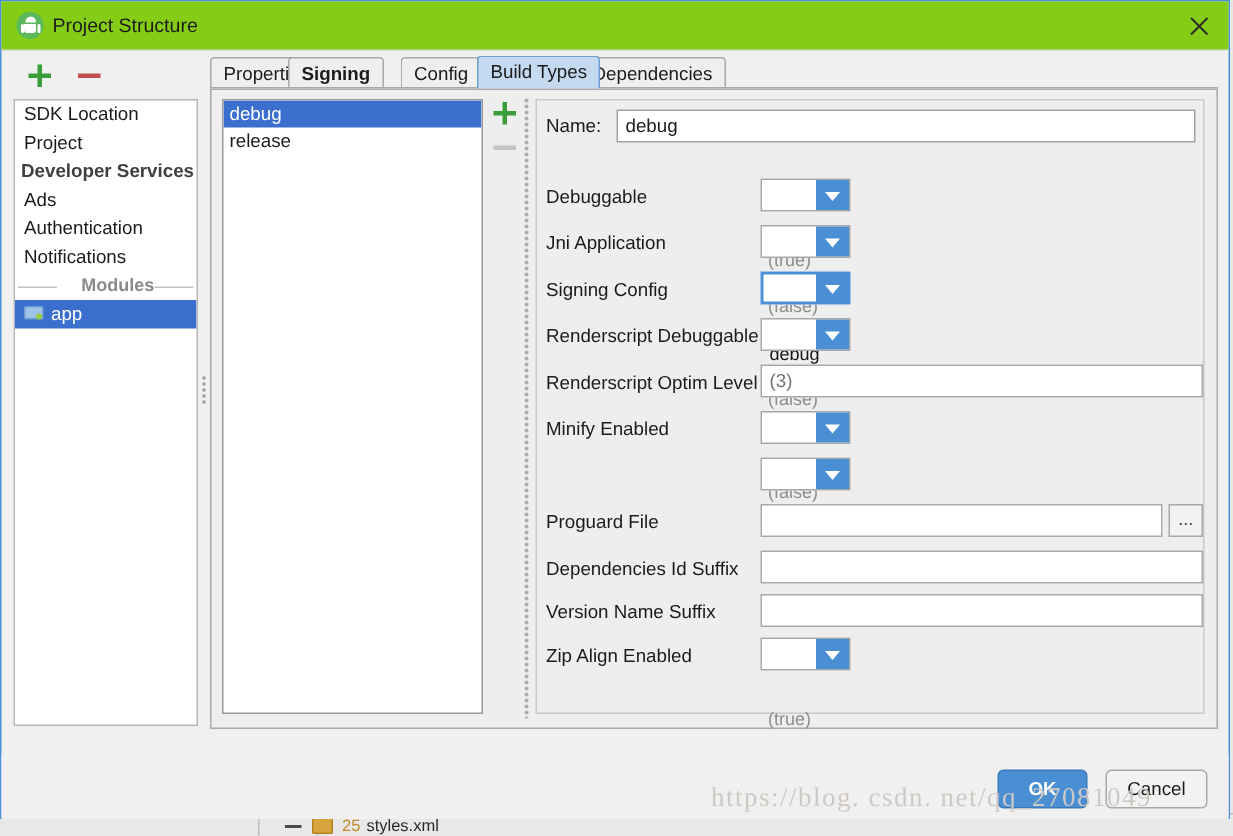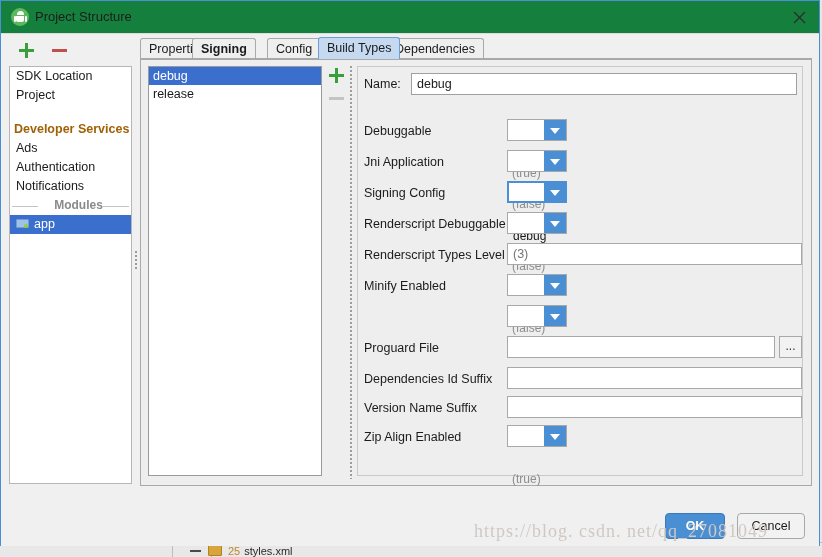--- a/index.html
+++ b/index.html
@@ -18,21 +18,21 @@
   .bg-sep{position:absolute;left:172px;bottom:0;width:1px;height:14px;background:#bdbdbd;}
   .bg-minus{position:absolute;left:190px;bottom:5px;width:11px;height:2px;background:#4a4a4a;}
   .bg-sep2{position:absolute;left:211px;bottom:0;width:1px;height:14px;background:#bdbdbd;}
 
   
   #dialog{
     position:absolute;left:0;top:0;width:820px;height:546px;
     background:#f0f0f0;border:1px solid #4a90d9;box-sizing:border-box;
   }
   .titlebar{
-    position:relative;height:32px;background:#15803d;
+    position:relative;height:32px;background:#84cc16;
     border-bottom:1px solid #dcdcdc;
   }
   .title-icon{
     position:absolute;left:10px;top:7px;width:18px;height:18px;border-radius:50%;
     background:#5cb85c;
   }
   .title-icon .head{position:absolute;left:5.5px;top:3px;width:7px;height:4px;border-radius:4px 4px 0 0;background:#ffffff;}
   .title-icon .body{position:absolute;left:5px;top:8px;width:8px;height:6px;border-radius:0 0 2px 2px;background:#ffffff;}
   .title-icon .armL{position:absolute;left:2.5px;top:8px;width:2px;height:6px;border-radius:1px;background:#ffffff;}
   .title-icon .armR{position:absolute;left:13.5px;top:8px;width:2px;height:6px;border-radius:1px;background:#ffffff;}
@@ -51,21 +51,21 @@
   .plus-icon:before{content:"";position:absolute;left:6px;top:0;width:3px;height:15px;background:#3a9e3a;}
   .plus-icon:after{content:"";position:absolute;left:0;top:6px;width:15px;height:3px;background:#3a9e3a;}
   .minus-icon{position:absolute;left:43px;top:10px;width:15px;height:3px;background:#c0504d;cursor:pointer;}
 
   
   .sidebar{
     position:absolute;left:8px;top:33px;width:123px;height:418px;
     background:#ffffff;border:1px solid #b6b6b6;box-sizing:border-box;overflow:hidden;
   }
   .sb-item{height:19px;line-height:19px;padding-left:6px;font-size:12.5px;color:#1b1b1b;white-space:nowrap;cursor:pointer;}
-  .sb-item.muted{color:#a16207;font-weight:bold;padding-left:4px;margin-top:15px;}
+  .sb-item.muted{color:#404040;font-weight:bold;padding-left:4px;}
   .sb-sep{position:relative;height:19px;line-height:19px;text-align:center;color:#8a8a8a;font-weight:bold;font-size:12px;padding-left:16px;}
   .sb-sep .ln{position:absolute;top:10px;height:1px;background:#c3c3c3;}
   .sb-sep .ln.l{left:2px;width:26px;}
   .sb-sep .ln.r{right:2px;width:26px;}
   .sb-item.selected{background:#3b6fce;color:#ffffff;}
   .folder-ico{display:inline-block;position:relative;width:14px;height:11px;vertical-align:-1px;margin-right:4px;}
   .folder-ico .f1{position:absolute;left:0;top:1px;width:13px;height:9px;background:#9fc2e8;border:1px solid #6f9ed1;box-sizing:border-box;border-radius:1px;}
   .folder-ico .f2{position:absolute;left:8px;top:6px;width:4px;height:4px;background:#9ccc3e;border-radius:50%;}
 
   .sb-splitter{position:absolute;left:131px;top:33px;width:10px;height:418px;}
@@ -292,21 +292,21 @@
 
           <div class="frow" style="top:145px;">
             <div class="flabel">Renderscript Debuggable</div>
             <div class="combo">
               <span class="val">(false)</span>
               <span class="arrowbox"></span>
             </div>
           </div>
 
           <div class="frow" style="top:176px;">
-            <div class="flabel">Renderscript Types Level</div>
+            <div class="flabel">Renderscript Optim Level</div>
             <input class="textfield wide ph" placeholder="(3)" style="">
           </div>
 
           <div class="frow" style="top:207px;">
             <div class="flabel">Minify Enabled</div>
             <div class="combo">
               <span class="val">(false)</span>
               <span class="arrowbox"></span>
             </div>
           </div>

